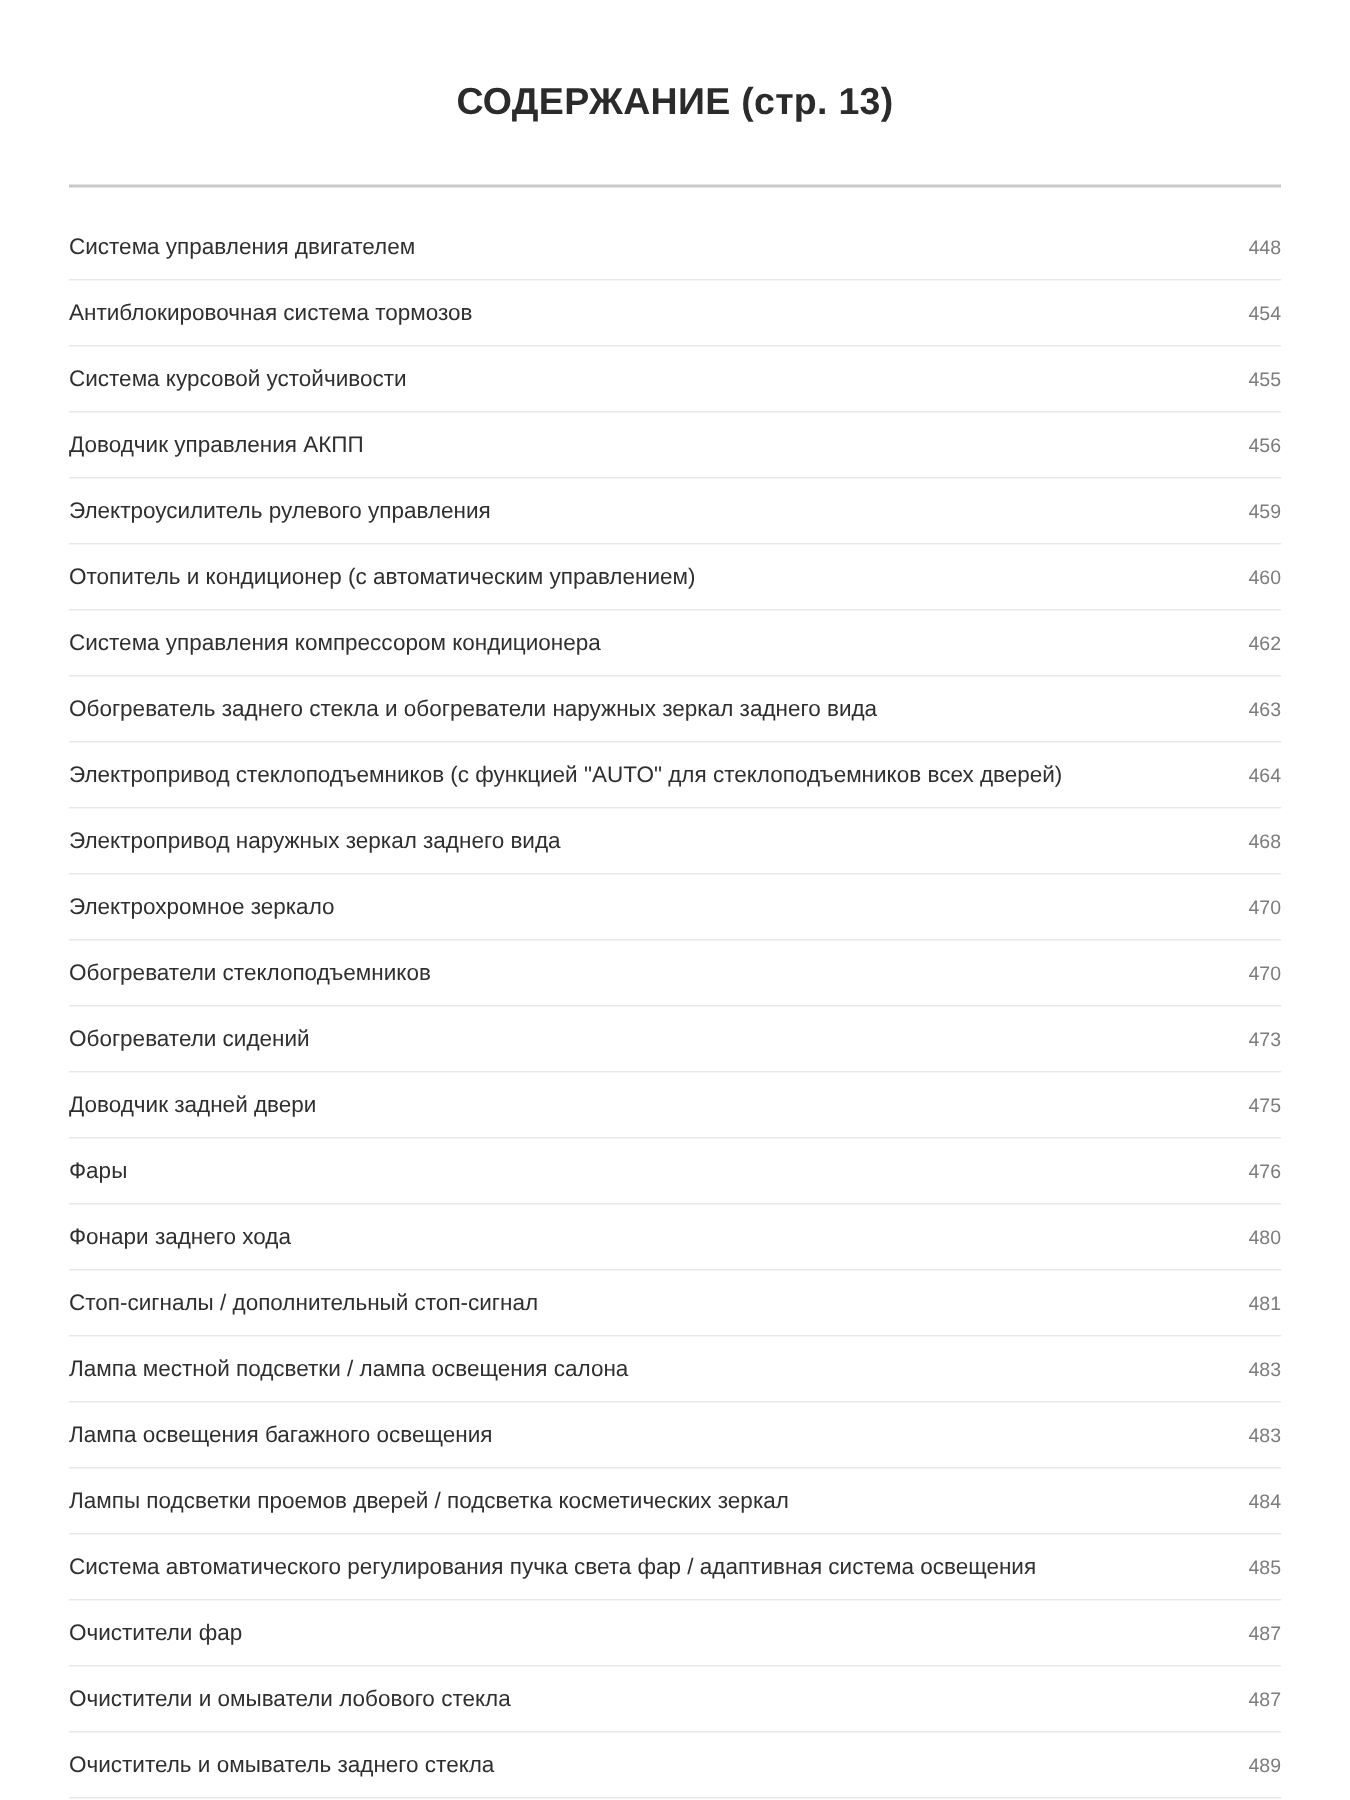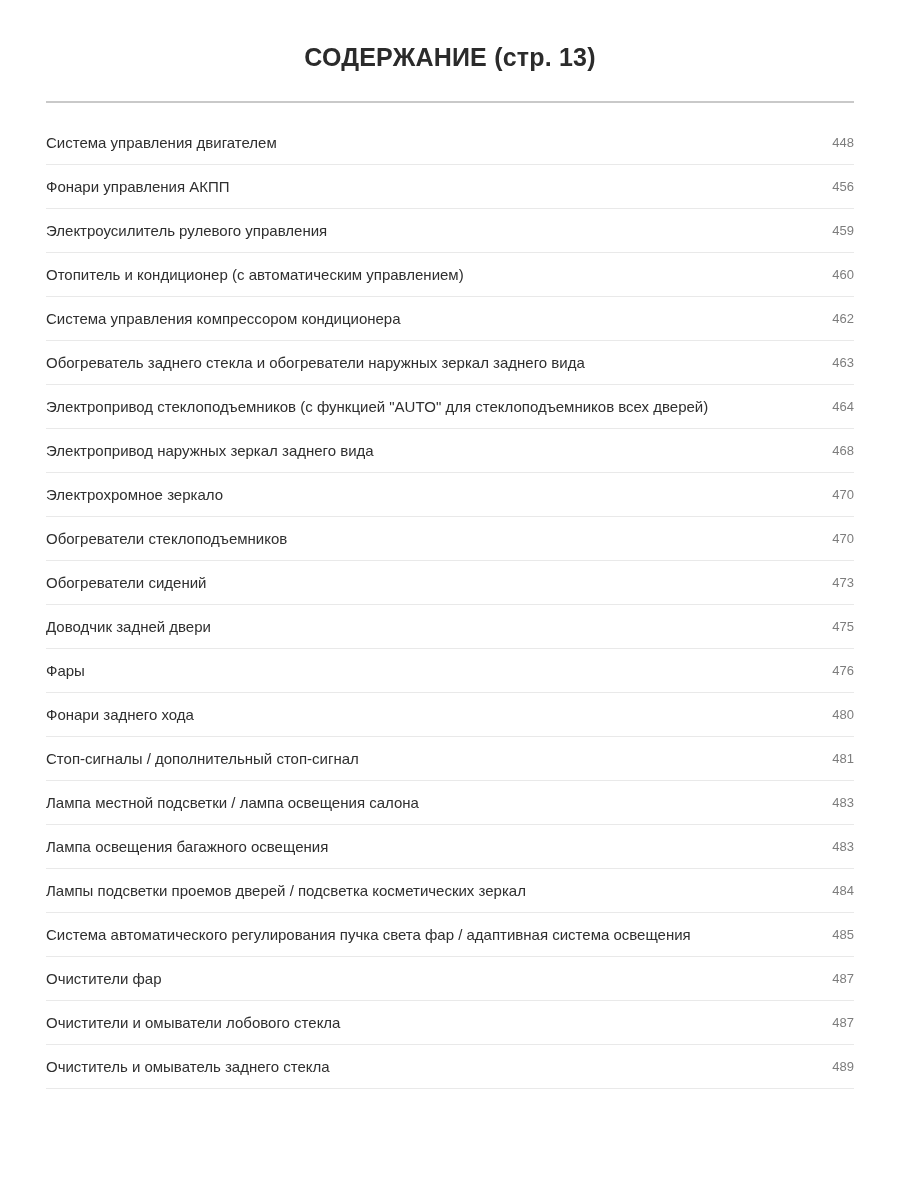--- a/index.html
+++ b/index.html
@@ -23,21 +23,21 @@
     position: relative;
     display: flex;
     flex-direction: column;
   }
   .doc-title {
     text-align: center;
     font-size: 25px;
     font-weight: bold;
     color: #2b2b2b;
     letter-spacing: 0.2px;
-    margin: 1px;
+    margin: 12px;
     padding-top: 41px;
     line-height: 1.2;
   }
   .title-rule {
     height: 2px;
     background: #c9c9c9;
     margin: 28px 46px 0 46px;
   }
   .toc {
     margin: 19px 46px 0 46px;
@@ -81,21 +81,29 @@
   <h1 class="doc-title">СОДЕРЖАНИЕ (стр. 13)</h1>
 
   <div class="title-rule"></div>
 
   <div class="toc" id="toc-list">
       <div class="toc-row">
         <span class="toc-label">Система управления двигателем</span>
         <span class="toc-page">448</span>
       </div>
       <div class="toc-row">
-        <span class="toc-label">Фонари управления АКПП</span>
+        <span class="toc-label">Антиблокировочная система тормозов</span>
+        <span class="toc-page">454</span>
+      </div>
+      <div class="toc-row">
+        <span class="toc-label">Система курсовой устойчивости</span>
+        <span class="toc-page">455</span>
+      </div>
+      <div class="toc-row">
+        <span class="toc-label">Доводчик управления АКПП</span>
         <span class="toc-page">456</span>
       </div>
       <div class="toc-row">
         <span class="toc-label">Электроусилитель рулевого управления</span>
         <span class="toc-page">459</span>
       </div>
       <div class="toc-row">
         <span class="toc-label">Отопитель и кондиционер (с автоматическим управлением)</span>
         <span class="toc-page">460</span>
       </div>

